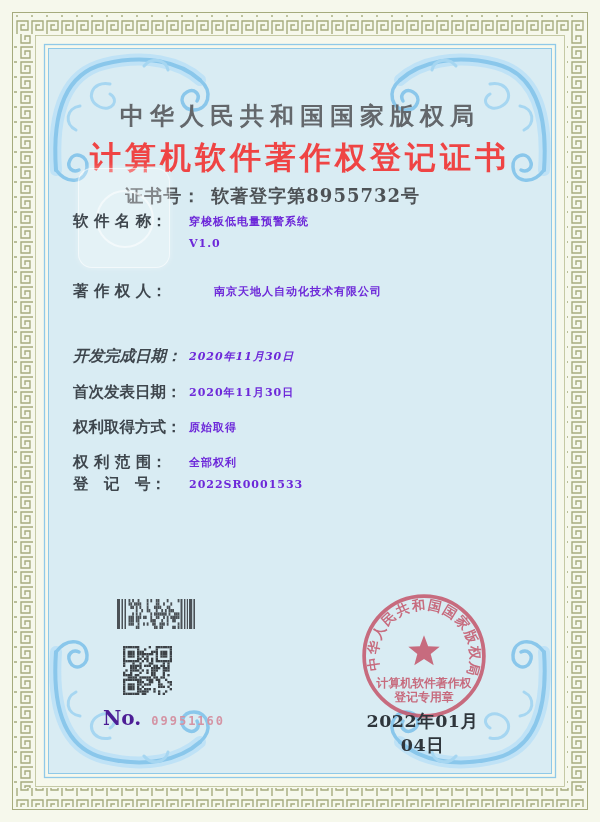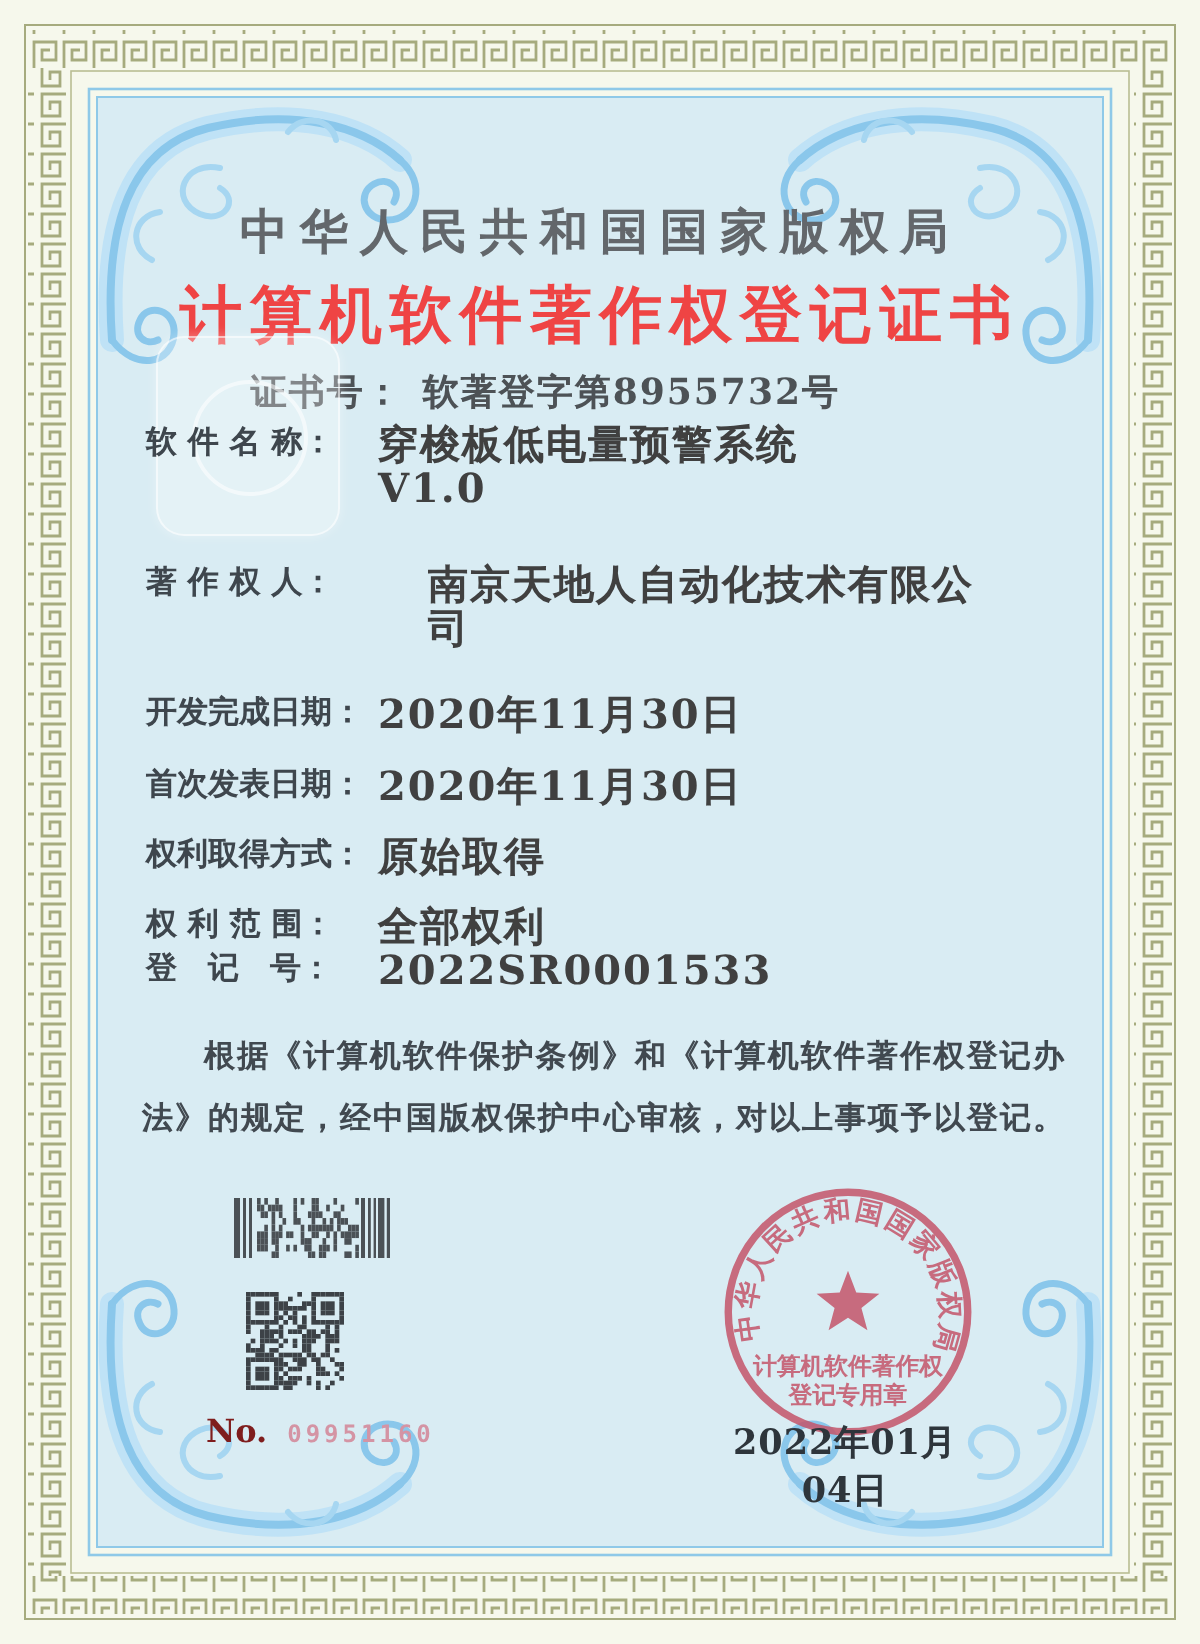--- a/index.html
+++ b/index.html
@@ -34,35 +34,35 @@
     position:absolute;left:18px;top:22px;width:54px;height:54px;border-radius:50%;
     border:2px solid rgba(255,255,255,0.55);
   }
 
   .field-row{position:absolute;left:73px;display:flex;align-items:flex-start;}
   .field-label{
     width:116px;flex:0 0 116px;
     font-size:15.5px;font-weight:bold;color:#3e464d;white-space:pre;
   }
   .field-value{
-    font-size:20px;font-weight:600;color:#404040;letter-spacing:1px;line-height:22px;
+    font-size:11px;font-weight:600;color:#6d28d9;letter-spacing:1px;line-height:22px;
   }
   .statement{
     position:absolute;left:71px;top:512px;width:462px;
     font-size:15.5px;font-weight:600;color:#414950;line-height:31px;
     text-align:justify;text-indent:2em;letter-spacing:1px;margin:0;
   }
 
   .barcode{position:absolute;left:117px;top:599px;width:79px;height:30px;}
   .barcode svg{display:block;width:79px;height:30px;}
   .qr{position:absolute;left:123px;top:646px;width:49px;height:49px;}
   .qr svg{display:block;width:49px;height:49px;}
 
   .serial{position:absolute;left:103px;top:706px;display:flex;align-items:baseline;}
-  .serial .prefix{font-size:16px;font-weight:bold;color:#7f1d1d;margin-right:10px;}
+  .serial .prefix{font-size:20px;font-weight:bold;color:#4c1d95;margin-right:10px;}
   .serial .num{
     font-family:"DejaVu Sans Mono","Liberation Mono",monospace;
     font-size:12px;color:#d494a4;letter-spacing:2px;font-weight:bold;
   }
 
   .seal{position:absolute;left:360px;top:592px;width:128px;height:128px;opacity:0.85;}
   .issue-date{
     position:absolute;left:355px;top:709px;width:135px;text-align:center;
     font-size:17.5px;font-weight:bold;color:#2e353b;letter-spacing:0.5px;
   }
@@ -125,21 +125,21 @@
     <span class="field-label">软 件 名 称：</span>
     <span class="field-value"><span>穿梭板低电量预警系统</span><br>
       <span>V1.0</span></span>
   </div>
 
   <div class="field-row" style="top:281px;gap:25px;">
     <span class="field-label">著 作 权 人：</span>
     <span class="field-value">南京天地人自动化技术有限公司</span>
   </div>
 
-  <div class="field-row" style="top:346px;">
+  <div class="field-row" style="top:346px;font-style:italic;">
     <span class="field-label">开发完成日期：</span>
     <span class="field-value">2020年11月30日</span>
   </div>
 
   <div class="field-row" style="top:382px;">
     <span class="field-label">首次发表日期：</span>
     <span class="field-value">2020年11月30日</span>
   </div>
 
   <div class="field-row" style="top:417px;">
@@ -150,21 +150,20 @@
   <div class="field-row" style="top:452px;">
     <span class="field-label">权 利 范 围：</span>
     <span class="field-value">全部权利</span>
   </div>
 
   <div class="field-row" style="top:474px;">
     <span class="field-label">登　记　号：</span>
     <span class="field-value">2022SR0001533</span>
   </div>
 
-  <p class="statement">根据《计算机软件保护条例》和《计算机软件著作权登记办法》的规定，经中国版权保护中心审核，对以上事项予以登记。</p>
 
   <div class="barcode">
     <svg viewBox="0 0 79 30" xmlns="http://www.w3.org/2000/svg">
         <rect x="0" y="0" width="3" height="30" fill="#4b5156"></rect>
         <rect x="4.5" y="0" width="1.5" height="30" fill="#4b5156"></rect>
         <rect x="7.5" y="0" width="1.5" height="30" fill="#4b5156"></rect>
         <rect x="11.5" y="0" width="1.82" height="3.34" fill="#4b5156"></rect>
         <rect x="11.5" y="3.34" width="1.82" height="3.34" fill="#4b5156"></rect>
         <rect x="11.5" y="16.7" width="1.82" height="3.34" fill="#4b5156"></rect>
         <rect x="11.5" y="20.04" width="1.82" height="3.34" fill="#4b5156"></rect>

